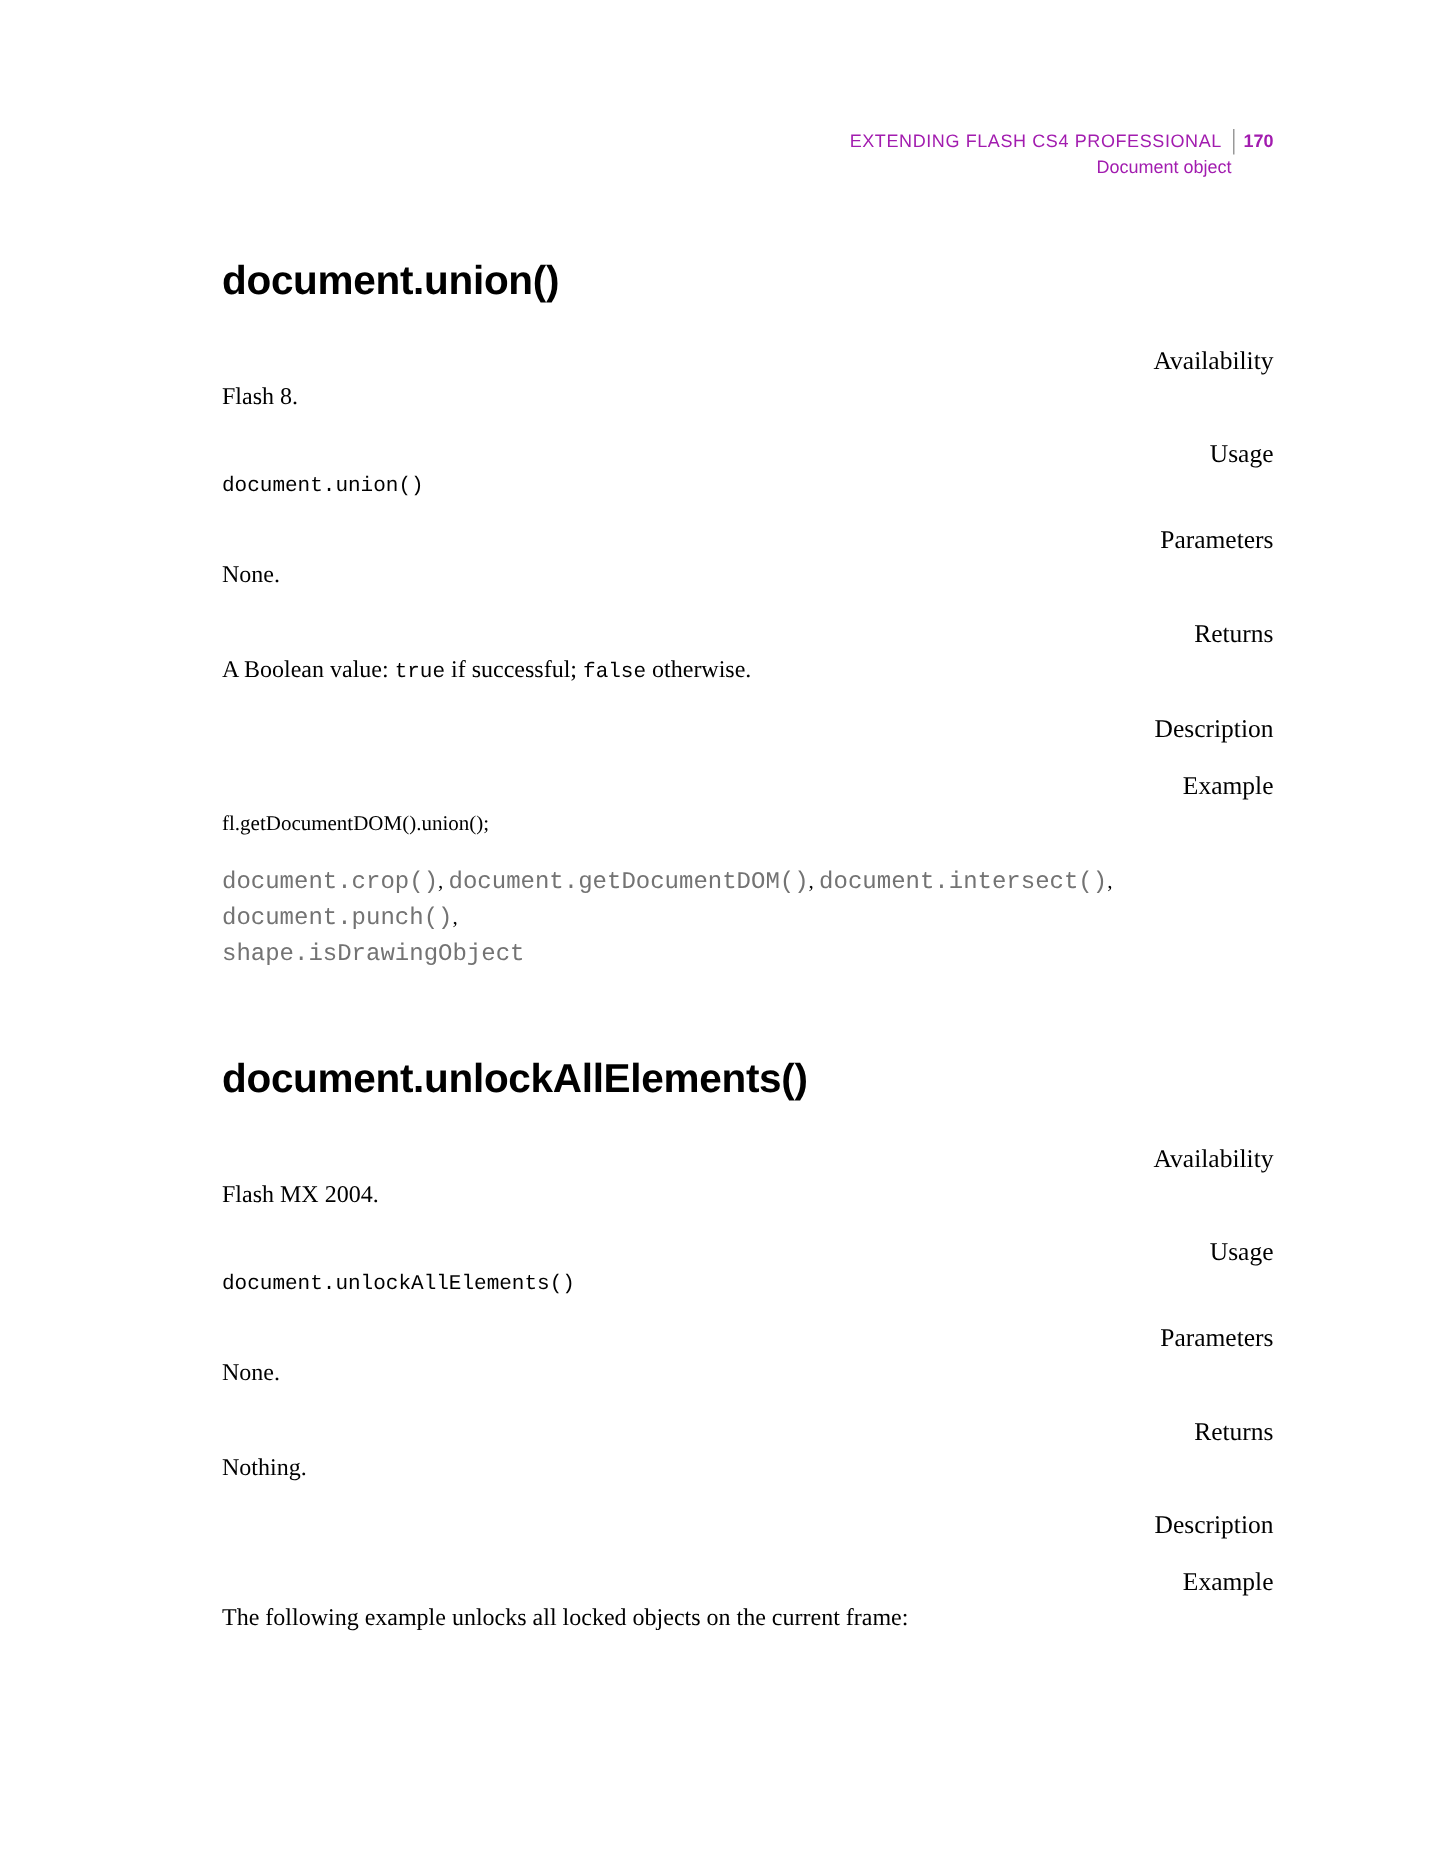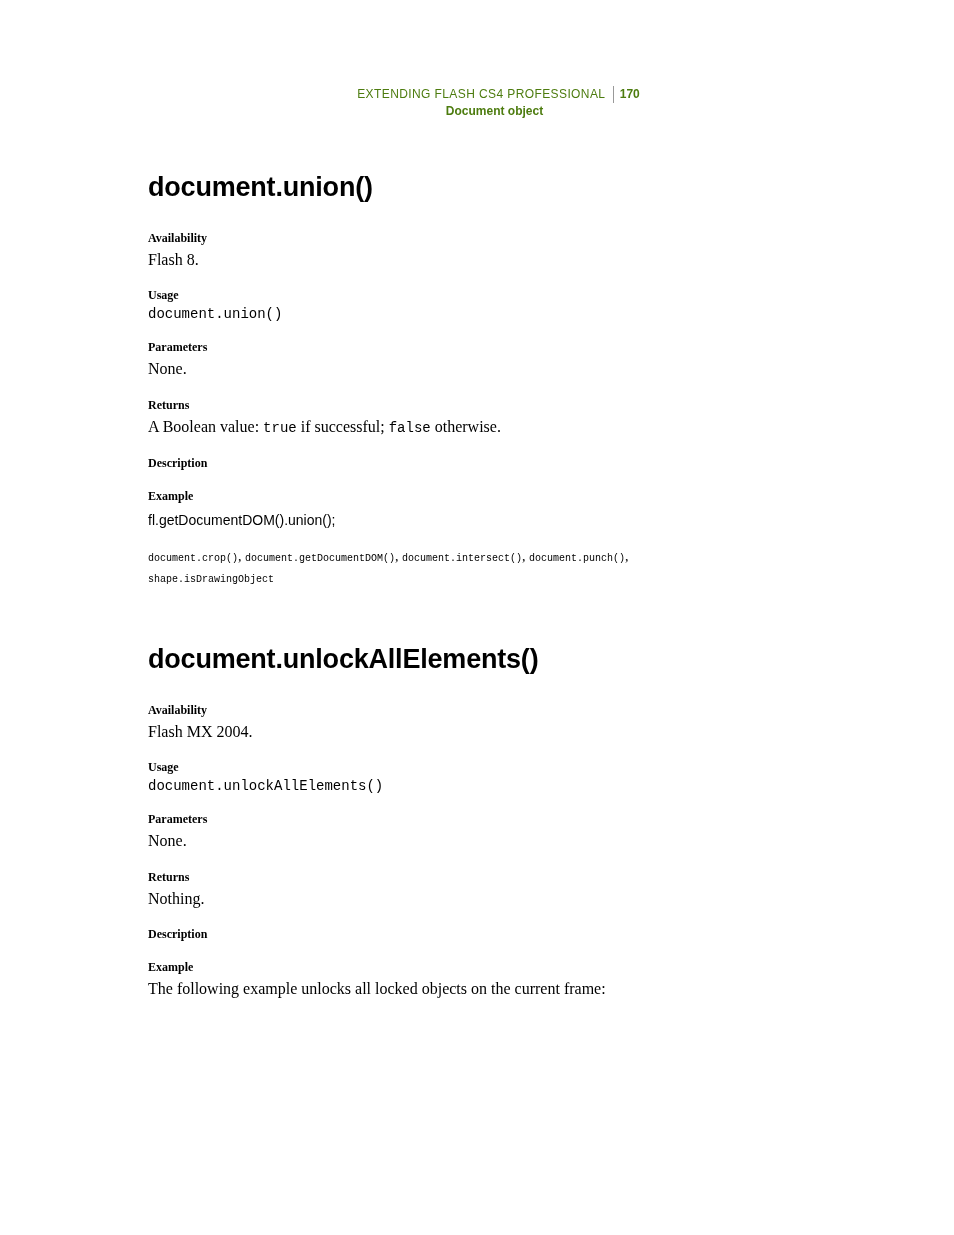--- a/index.html
+++ b/index.html
@@ -10,68 +10,69 @@
     color: #000;
   }
   .page {
     width: 954px;
     min-height: 1235px;
     position: relative;
     box-sizing: border-box;
     padding: 86px 105px 60px 148px;
   }
   .header {
-    text-align: center;
+    text-align: right;
     font-family: "Myriad Pro", "Helvetica Neue", Arial, sans-serif;
     font-size: 12px;
     line-height: 1.4;
     margin-bottom: 52px;
-    color: #4d7c0f;
+    color: #a21caf;
   }
   .header-line1 { letter-spacing: 0.4px; }
   .header-pagenum-wrap {
     display: inline-block;
     border-left: 1px solid #999;
     padding-left: 6px;
     margin-left: 4px;
     font-weight: 700;
   }
-  .header-line2 { font-weight: 700; margin-right: 8px;}
+  .header-line2 { font-weight: 400; margin-right: 28px;}
   h1 {
     font-family: "Myriad Pro", "Helvetica Neue", Arial, sans-serif;
     font-weight: 700;
     font-size: 27px;
     margin: 0 0 28px 0;
     letter-spacing: -0.2px;
   }
   .section { margin-bottom: 18px; }
   .label {
     font-family: "Minion Pro", Georgia, "Times New Roman", serif;
-    font-weight: 700;
-    font-size: 12px;
+    font-weight: 400;
+    font-size: 17px;
     margin-bottom: 3px;
+    text-align: right;
   }
   .body-text {
     font-family: "Minion Pro", Georgia, "Times New Roman", serif;
     font-size: 16px;
     line-height: 1.35;
   }
   .mono {
     font-family: "Courier New", Courier, monospace;
     font-size: 14px;
   }
   .code-block {
-    font-family: Liberation Sans, sans-serif;
+    font-family: Liberation Serif, serif;
     font-size: 14px;
     margin-top: 8px;
   }
   .link {
-    color: #000000;
+    color: #737373;
     font-family: "Courier New", Courier, monospace;
-    font-size: 10px;
+    font-size: 16px;
   }
   .see-also-links {
     font-size: 14px;
     line-height: 1.5;
     margin-top: 2px;
   }
   .h1-gap { margin-top: 56px; }
 </style>
 </head>
 <body>

